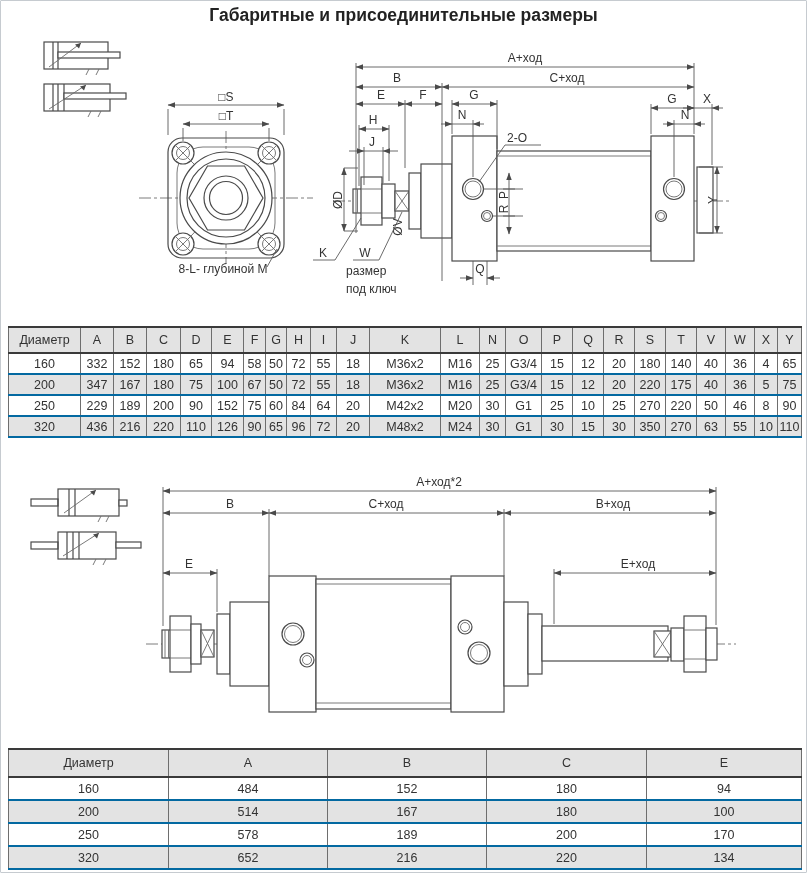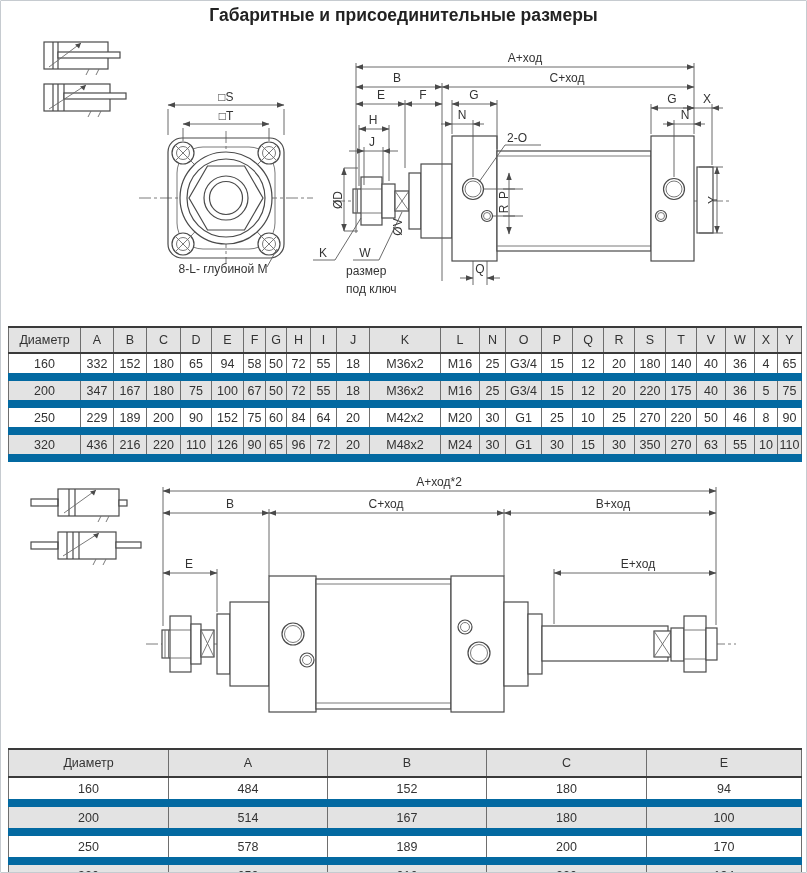--- a/index.html
+++ b/index.html
@@ -16,21 +16,21 @@
   .cl{fill:none;stroke:#5a5a5a;stroke-width:0.8;stroke-dasharray:12 3 3 3;}
   .lbl{font-size:12px;fill:#333;text-anchor:middle;}
   .lbls{font-size:12px;fill:#333;text-anchor:start;}
   table{position:absolute;border-collapse:collapse;table-layout:fixed;background:#fff;color:#333;}
   #table1{top:325px;left:7px;width:793px;}
   #table2{top:747px;left:7px;width:793px;}
   th,td{border-left:1px solid #6e6e6e;border-right:1px solid #6e6e6e;text-align:center;font-size:12.5px;overflow:hidden;white-space:nowrap;}
   th{font-weight:400;background:#e3e3e3;padding:5px 0;margin-left:43px;}
   td{padding:2.5px 0;}
   thead tr{border-top:2px solid #3a3a3a;border-bottom:2px solid #3a3a3a;}
-  tbody tr{border-bottom:8px solid #0369a1;}
+  tbody tr{border-bottom:2px solid #0369a1;}
   tbody tr:nth-child(even){background:#e3e3e3;}
   #table2 th{padding:6px 0;}
   #table2 td{padding:3.5px 0;}
 </style>
 </head>
 <body>
 
 <div class="page">
 
   <div class="title">Габаритные и присоединительные размеры</div>

